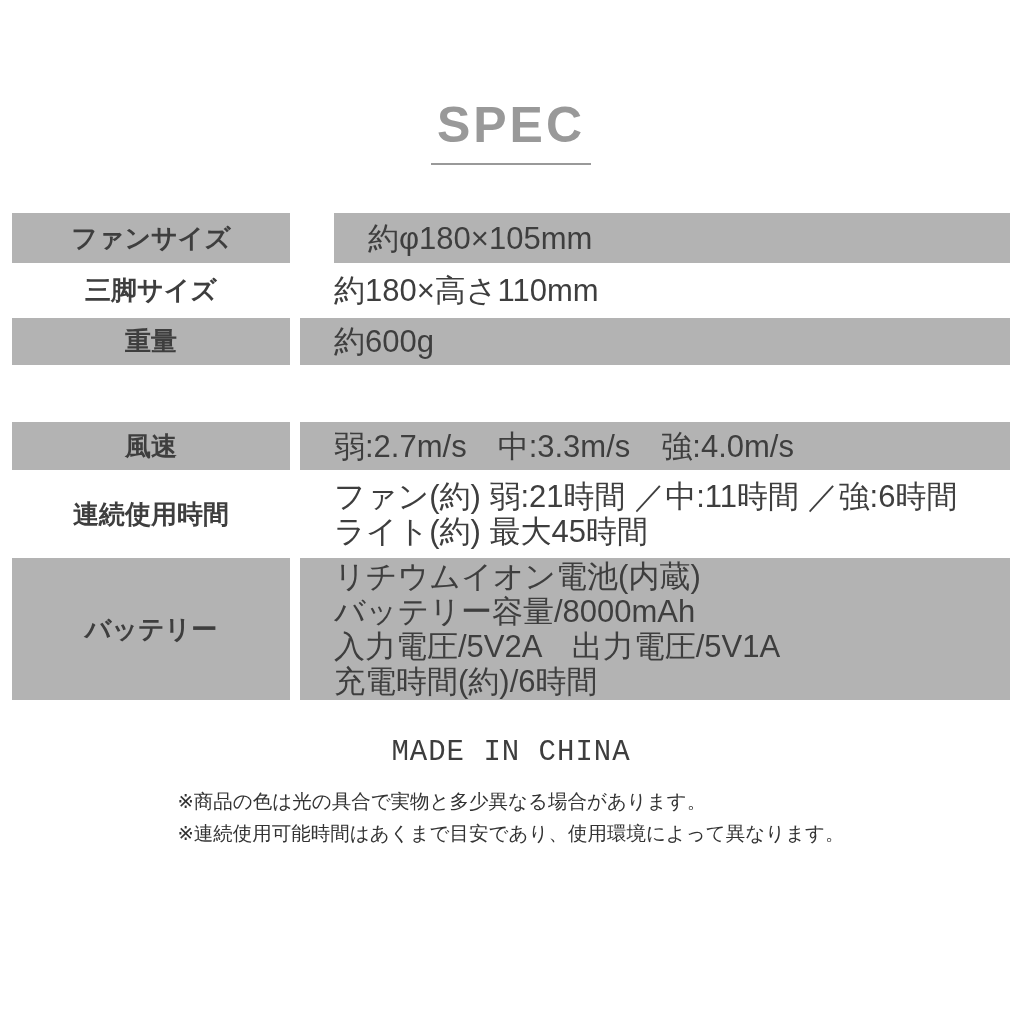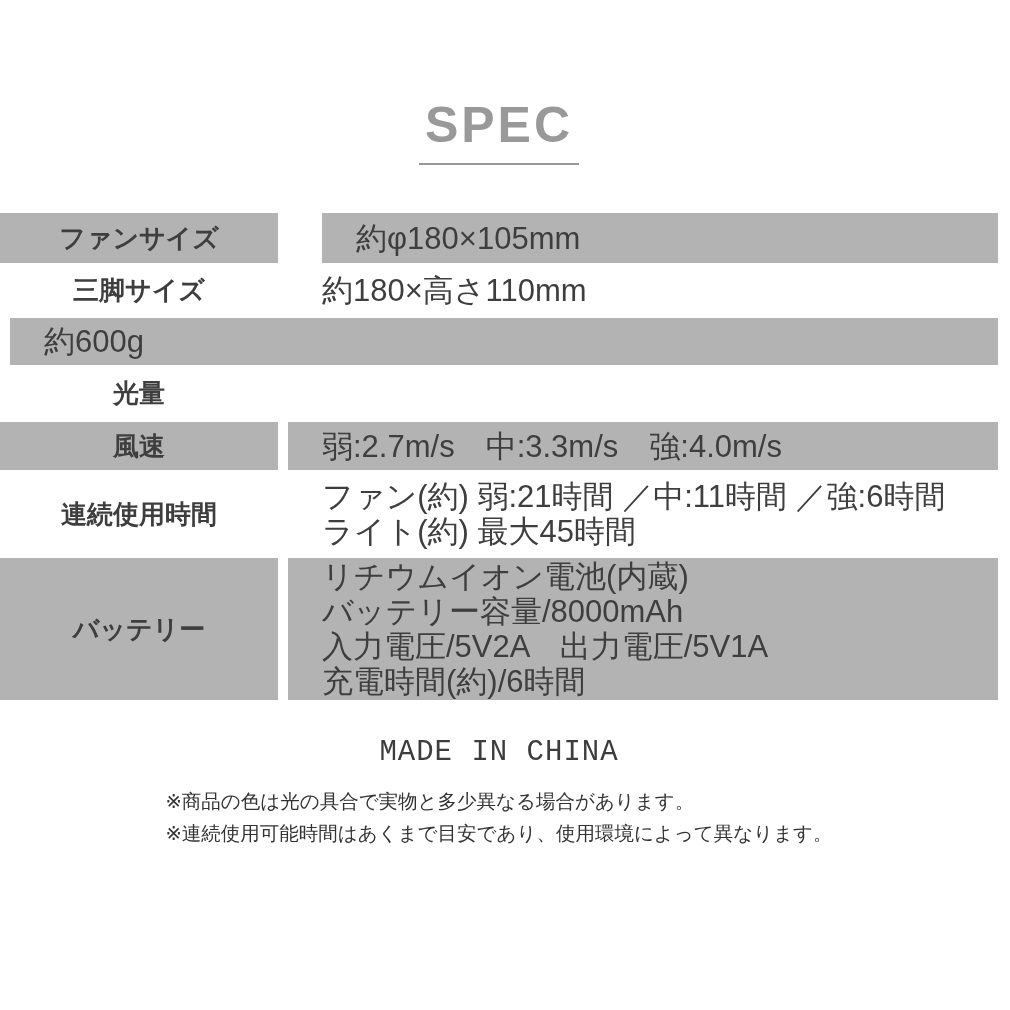--- a/index.html
+++ b/index.html
@@ -8,20 +8,21 @@
     background: #ffffff;
     font-family: "Liberation Sans", "DejaVu Sans", sans-serif;
   }
   .page {
     position: relative;
     width: 998px;
     height: 1010px;
     background: #ffffff;
     overflow: hidden;
     color: #3e3e3e;
+    margin-left: 12px;
   }
   
   .title-wrap {
     text-align: center;
     padding-top: 100px;
   }
   .spec-title {
     display: inline-block;
     font-size: 50px;
     font-weight: bold;
@@ -112,27 +113,27 @@
         </div>
       </div>
       <div class="spec-row">
         <div class="cell-label">三脚サイズ</div>
         <div class="col-gap"></div>
         <div class="cell-value">
           <div>約180×高さ110mm</div>
         </div>
       </div>
       <div class="spec-row shaded">
+        <div class="cell-label">重量</div>
         <div class="col-gap"></div>
         <div class="cell-value">
           <div>約600g</div>
         </div>
       </div>
       <div class="spec-row">
-        <div class="cell-label">光量</div>
         <div class="col-gap"></div>
       </div>
       <div class="spec-row shaded">
         <div class="cell-label">風速</div>
         <div class="col-gap"></div>
         <div class="cell-value">
           <div>弱:2.7m/s　中:3.3m/s　強:4.0m/s</div>
         </div>
       </div>
       <div class="spec-row">

